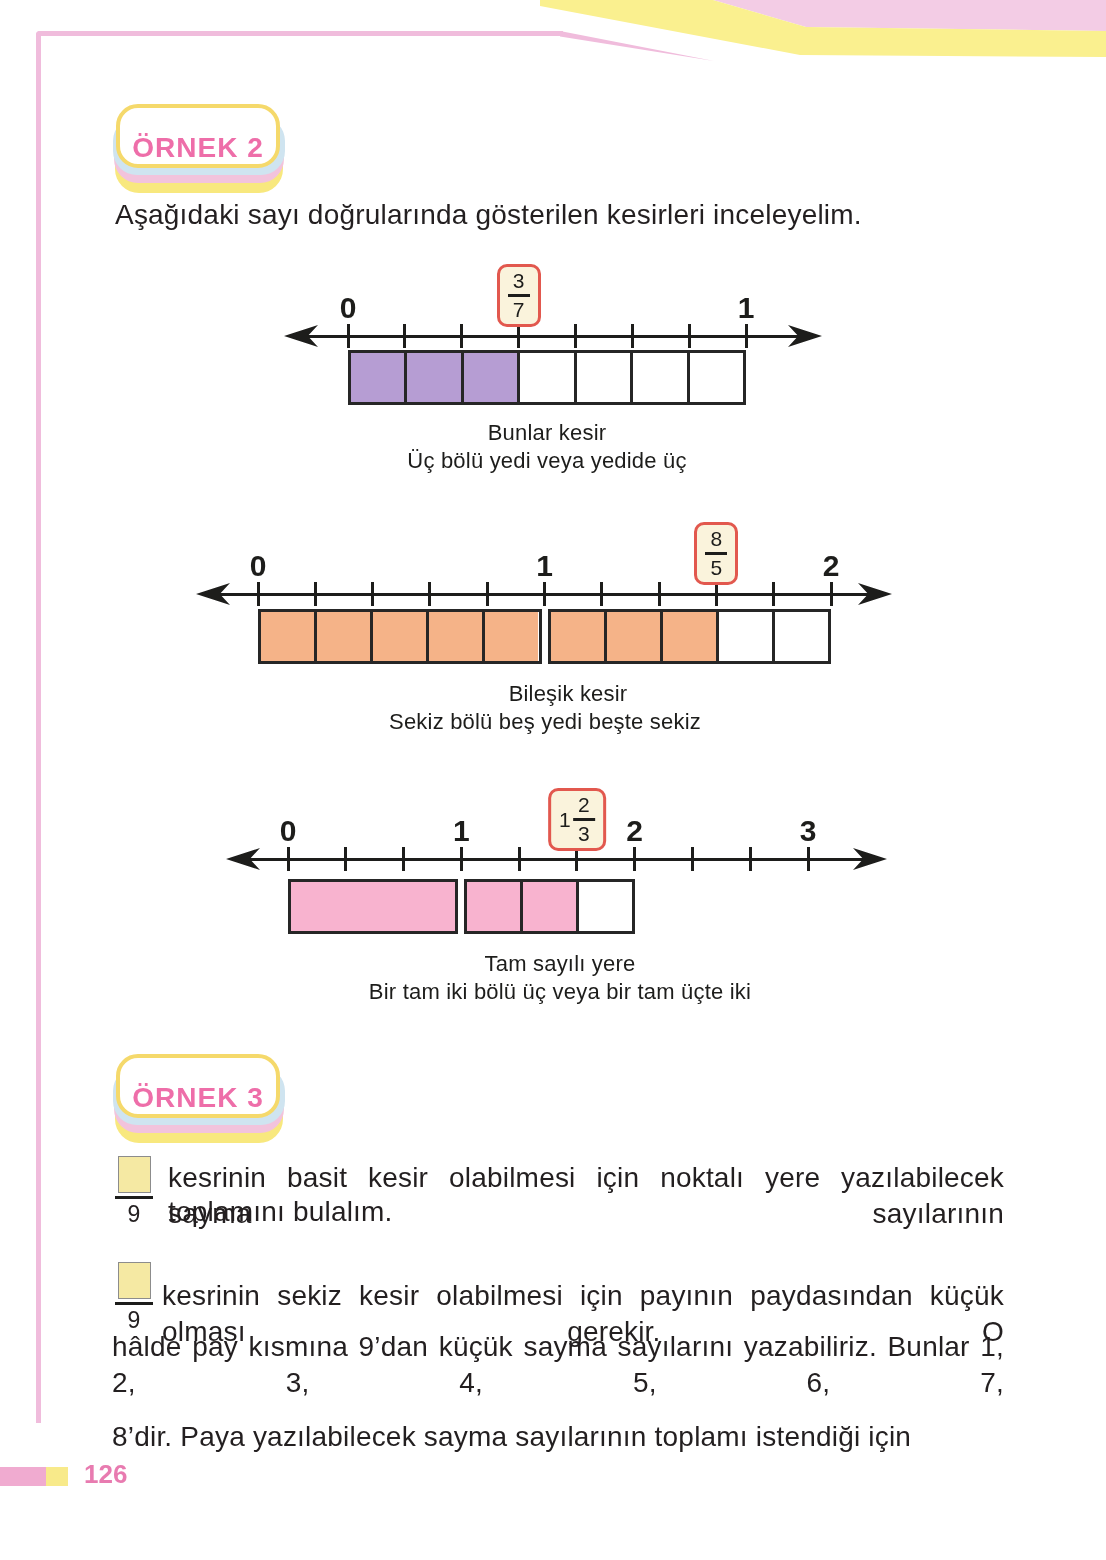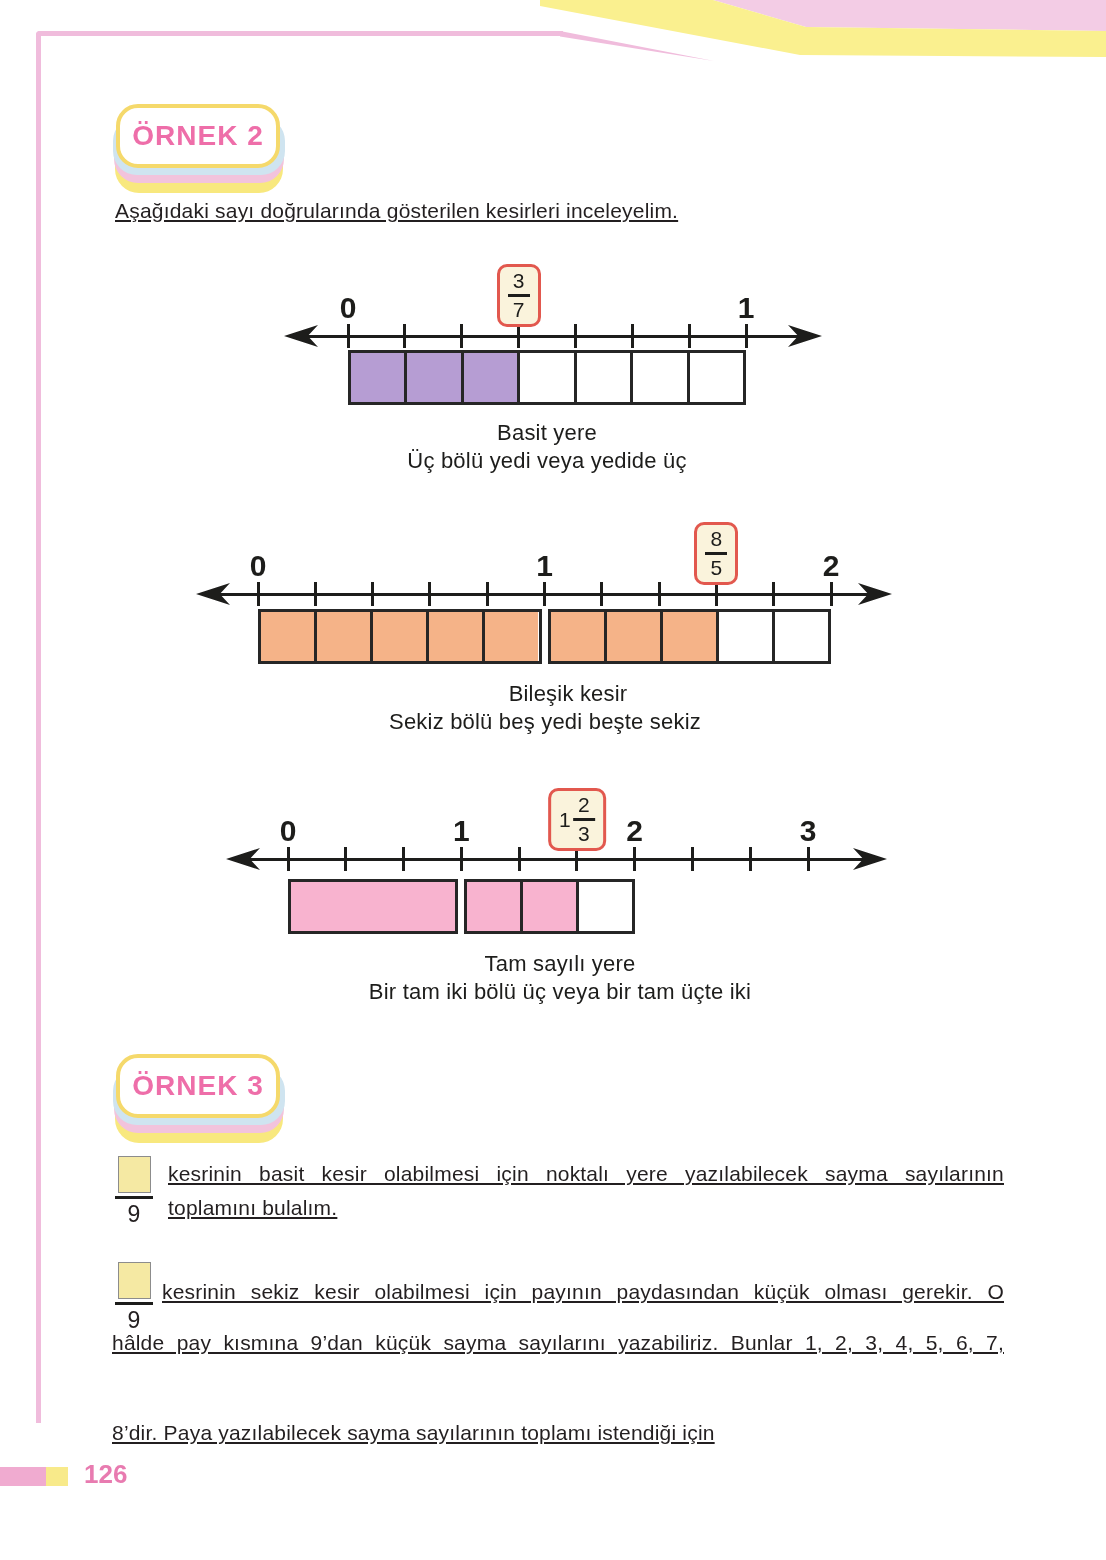--- a/index.html
+++ b/index.html
@@ -12,24 +12,24 @@
   .frame-top{position:absolute;left:36px;top:31px;width:527px;height:5px;background:#f0bcdc;border-top-left-radius:4px;}
   .frame-left{position:absolute;left:36px;top:31px;width:5px;height:1392px;background:#f0bcdc;border-top-left-radius:4px;}
 
   
   .ornek{position:absolute;width:176px;height:96px;}
   .ornek .layer{position:absolute;border-radius:24px;}
   .ornek .l-yellow{left:3px;top:33px;width:168px;height:56px;background:#f8e87e;}
   .ornek .l-pink{left:2px;top:23px;width:170px;height:56px;background:#f2c3dc;}
   .ornek .l-blue{left:1px;top:13px;width:172px;height:58px;background:#cfe4f0;}
   .ornek .l-top{left:4px;top:0;width:156px;height:56px;background:#ffffff;border:4px solid #f5d96b;border-radius:22px;
-     display:flex;align-items:center;justify-content:center;}
+     display:flex;align-items:flex-end;justify-content:center;}
   .ornek .l-top span{color:#ee6ea9;font-weight:700;font-size:28px;letter-spacing:1px;}
 
-  .body-text{font-size:21px;letter-spacing:.2px;line-height:1.3;text-decoration:underline;}
+  .body-text{font-size:28px;letter-spacing:.2px;line-height:1.3;}
   .justify{text-align:justify;text-align-last:justify;}
 
   
   .axis-line{position:absolute;height:3px;background:#1d1d1b;}
   .axis-arrow{position:absolute;width:34px;height:22px;background:#1d1d1b;}
   .arrow-left{clip-path:polygon(100% 0%,0% 50%,100% 100%,70% 50%);}
   .arrow-right{clip-path:polygon(0% 0%,100% 50%,0% 100%,30% 50%);}
   .axis-tick{position:absolute;width:3px;height:24px;background:#1d1d1b;}
   .axis-num{position:absolute;transform:translateX(-50%);font-size:30px;font-weight:700;color:#1d1d1b;}
   .frac-badge{position:absolute;transform:translateX(-50%);background:#faf3dc;border:3px solid #e2584e;
@@ -72,21 +72,21 @@
     <div class="layer l-pink"></div>
     <div class="layer l-blue"></div>
     <div class="layer l-top">
       <span>ÖRNEK 2</span>
     </div>
   </div>
 
   <div class="abs body-text" style="left:115px;top:197px;width:900px;">Aşağıdaki sayı doğrularında gösterilen kesirleri inceleyelim.</div>
 
   <div class="abs" id="fig0" style="inset:0;">
-    <div class="caption" style="left:547px;top:420px;">Basit yere</div>
+    <div class="caption" style="left:547px;top:420px;">Bunlar kesir</div>
     <div class="caption" style="left:547px;top:448px;">Üç bölü yedi veya yedide üç</div>
   <div class="axis-line" style="left: 298px; width: 510px; top: 335px;"></div>
       <div class="axis-arrow arrow-left" style="left: 284px; top: 325px;"></div>
       <div class="axis-arrow arrow-right" style="left: 788px; top: 325px;"></div>
       <div class="axis-tick" style="left: 346.5px; top: 324px;"></div>
       <div class="axis-tick" style="left: 403.357px; top: 324px;"></div>
       <div class="axis-tick" style="left: 460.214px; top: 324px;"></div>
       <div class="axis-tick" style="left: 517.071px; top: 324px;"></div>
       <div class="axis-tick" style="left: 573.929px; top: 324px;"></div>
       <div class="axis-tick" style="left: 630.786px; top: 324px;"></div>

